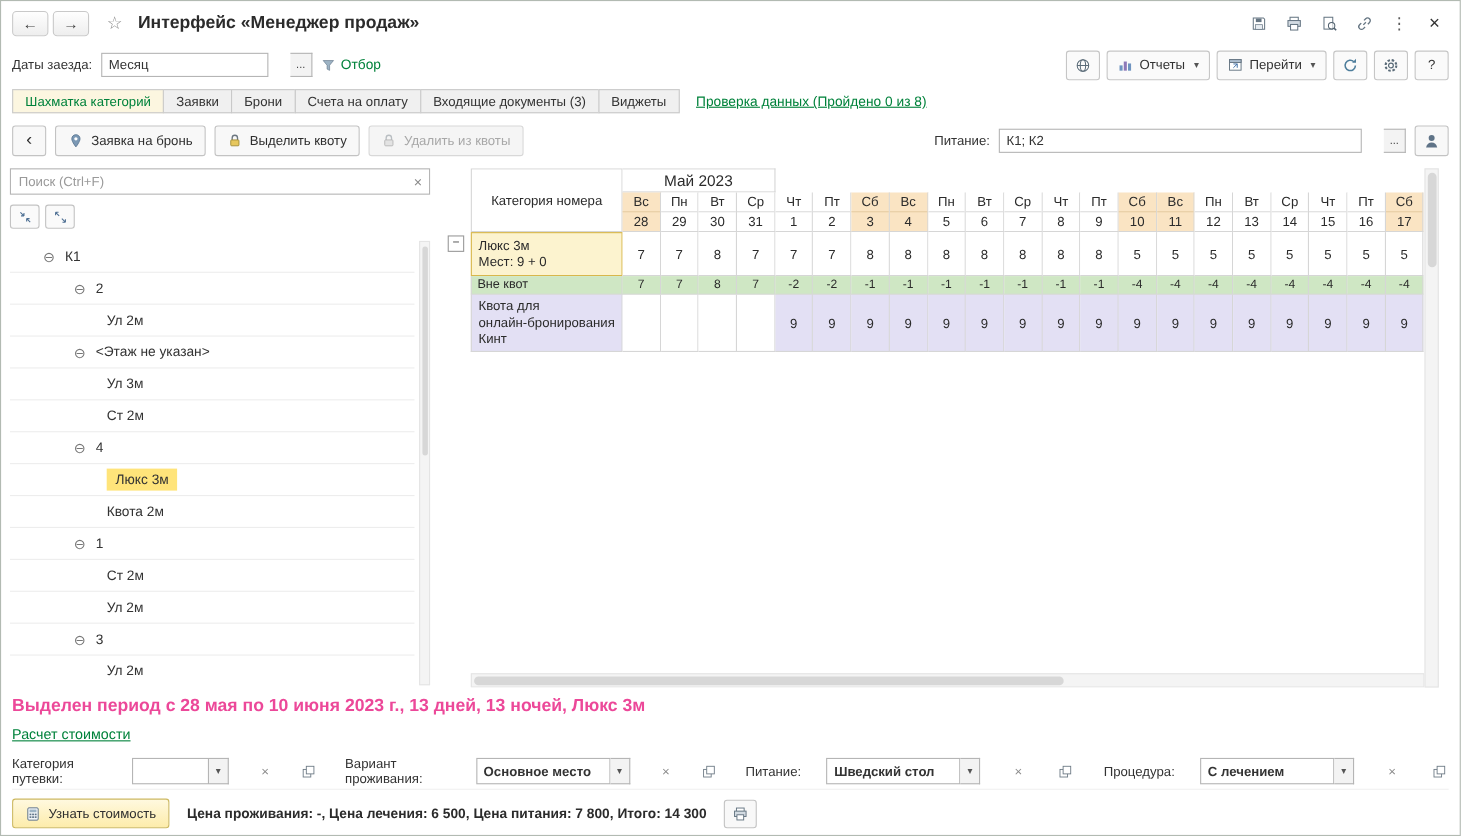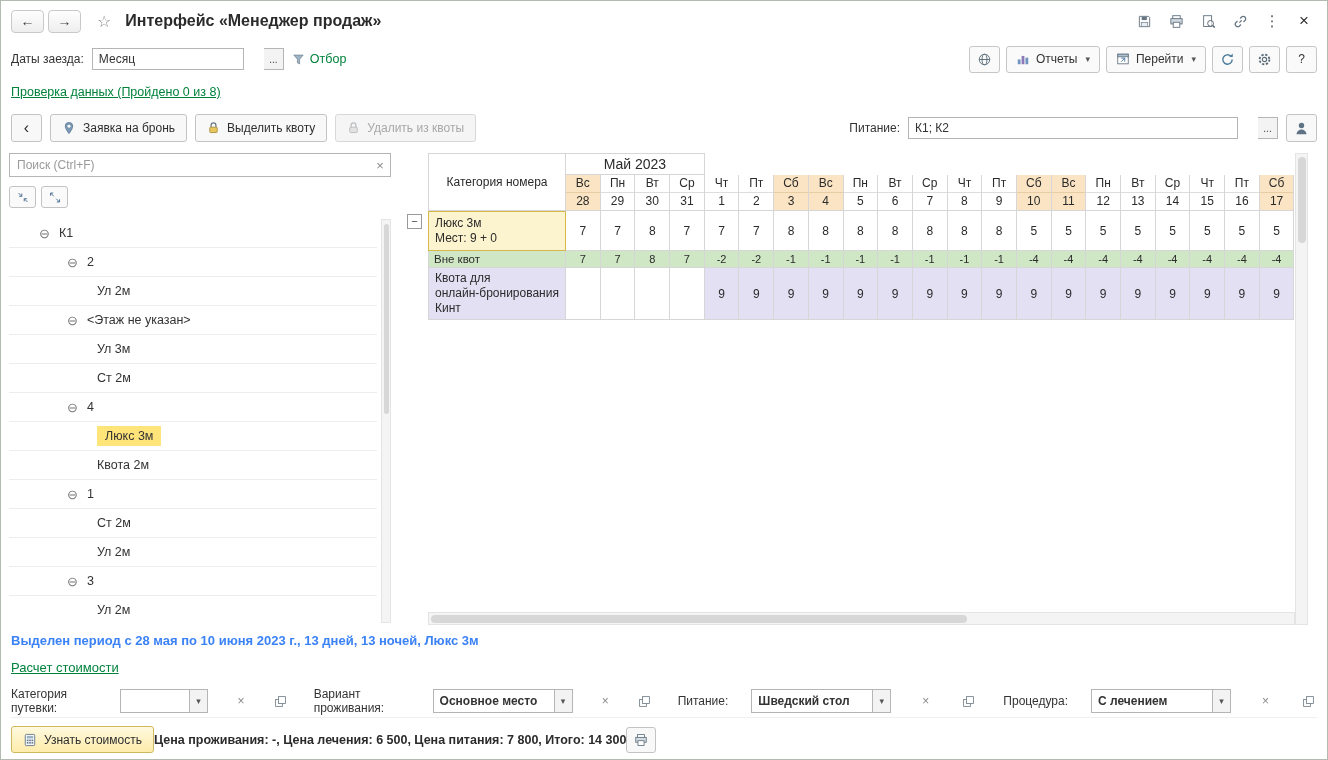--- a/index.html
+++ b/index.html
@@ -92,34 +92,34 @@
   .g-label{flex-direction:column;align-items:flex-start;justify-content:center;padding:2px 6px;line-height:1.25;cursor:pointer;}
   .labsel{background:#FCF3CF;border:1px solid #D8B74C;}
   .t-green{background:#CFE7C4;}
   .g-label.t-green{font-size:11.5px;padding:0 5px;}
   .g-val{cursor:pointer;}
   .g-val.t-green{font-size:11px;}
   .t-quota{background:#E3E0F4;}
   .t-empty{background:#fff;}
 
   
-  .statusline{position:absolute;left:10px;top:632px;font-weight:bold;font-size:13px;color:#3b82f6;}
+  .statusline{position:absolute;left:10px;top:632px;font-weight:bold;font-size:16px;color:#ec4899;}
   .calclink{position:absolute;left:10px;top:659px;font-size:13px;}
   .calcform{position:absolute;left:10px;top:686px;right:10px;display:flex;align-items:center;gap:26px;}
   .field{display:flex;align-items:center;gap:23px;}
   .combo{display:flex;align-items:center;}
   .cinput{height:24px;border:1px solid #b5b5b5;padding:0 6px;box-sizing:border-box;outline:none;font-weight:bold;}
   .cbtn{height:24px;display:flex;align-items:center;justify-content:center;box-sizing:border-box;cursor:pointer;}
   .combo .cbtn{width:18px;border:1px solid #b5b5b5;border-left:none;background:#f3f3f3;font-size:9px;color:#555;}
   .cbtn.sq{width:17px;height:20px;margin-left:3px;color:#8a8a8a;font-size:12px;}
   .f-category .cinput{width:70px;}
   .f-accommodation .cinput{width:122px;}
   .f-meal .cinput{width:122px;}
   .f-procedure .cinput{width:122px;}
-  .pricebar{position:absolute;left:10px;top:716px;right:10px;display:flex;align-items:center;
+  .pricebar{position:absolute;left:10px;top:716px;right:10px;display:flex;align-items:center;gap:16px;
     border-top:1px solid #f0f0f0;padding-top:8px;}
   .ybtn{height:27px;border:1px solid #cdb85e;border-radius:3px;background:linear-gradient(#fff9df,#fdecab);
     display:inline-flex;align-items:center;gap:7px;padding:0 11px;cursor:pointer;color:#2f2f2f;}
   .summary{font-weight:bold;font-size:12.5px;color:#2b2b2b;}
   .btn.small{height:26px;width:30px;}
 </style>
 </head>
 <body>
 
 <div class="window">
@@ -229,20 +229,28 @@
             </svg>
           </span>
         </button>
       <button class="tbtn iconbtn">
           <span>?</span>
         </button>
     </div>
   </div>
 
   <div class="tabsbar">
+    <div class="tabs">
+        <div class="tab active">Шахматка категорий</div>
+        <div class="tab">Заявки</div>
+        <div class="tab">Брони</div>
+        <div class="tab">Счета на оплату</div>
+        <div class="tab">Входящие документы (3)</div>
+        <div class="tab">Виджеты</div>
+      </div>
     <a class="glink underline">Проверка данных (Пройдено 0 из 8)</a>
   </div>
 
   <div class="toolbar">
     <button class="btn iconbtn">
         <span>‹</span>
       </button>
     <button class="btn">
       <span class="ic">
           <svg width="14" height="14" viewBox="0 0 16 16">

